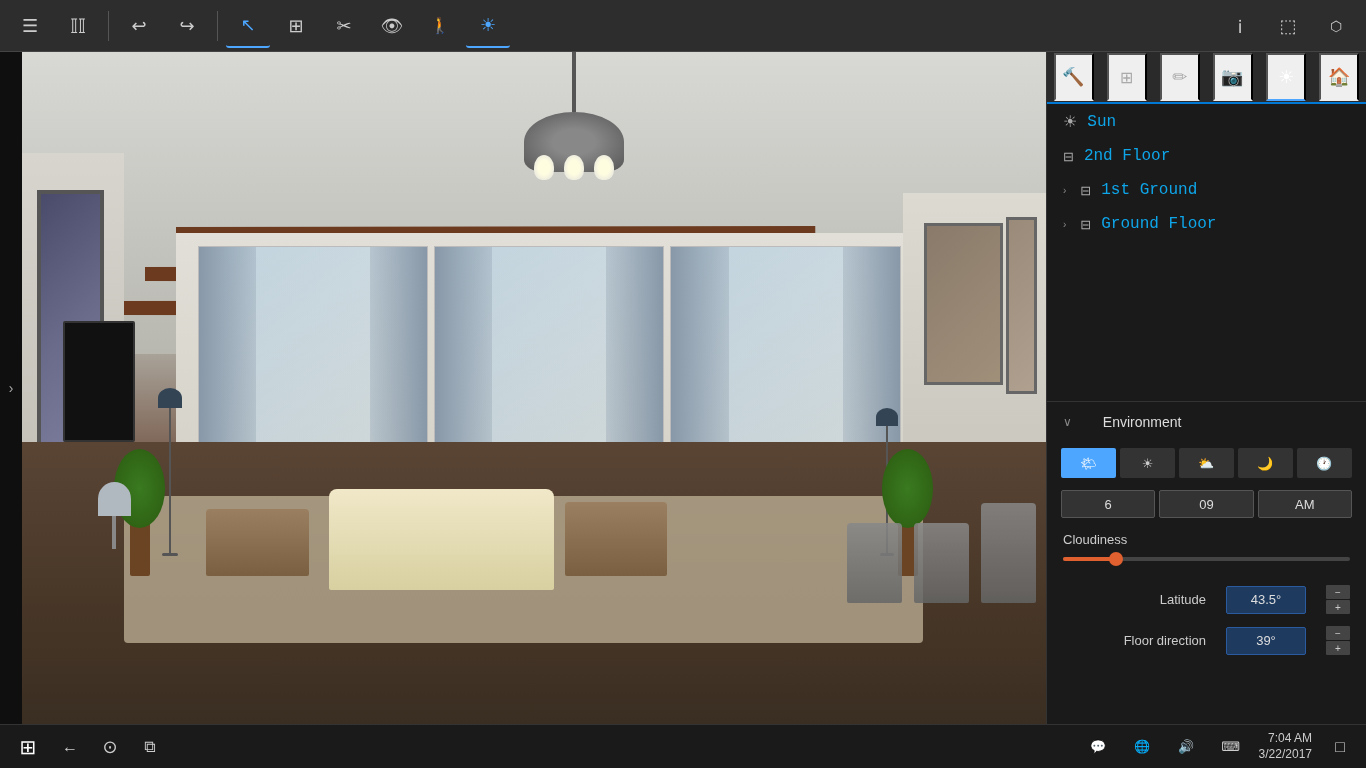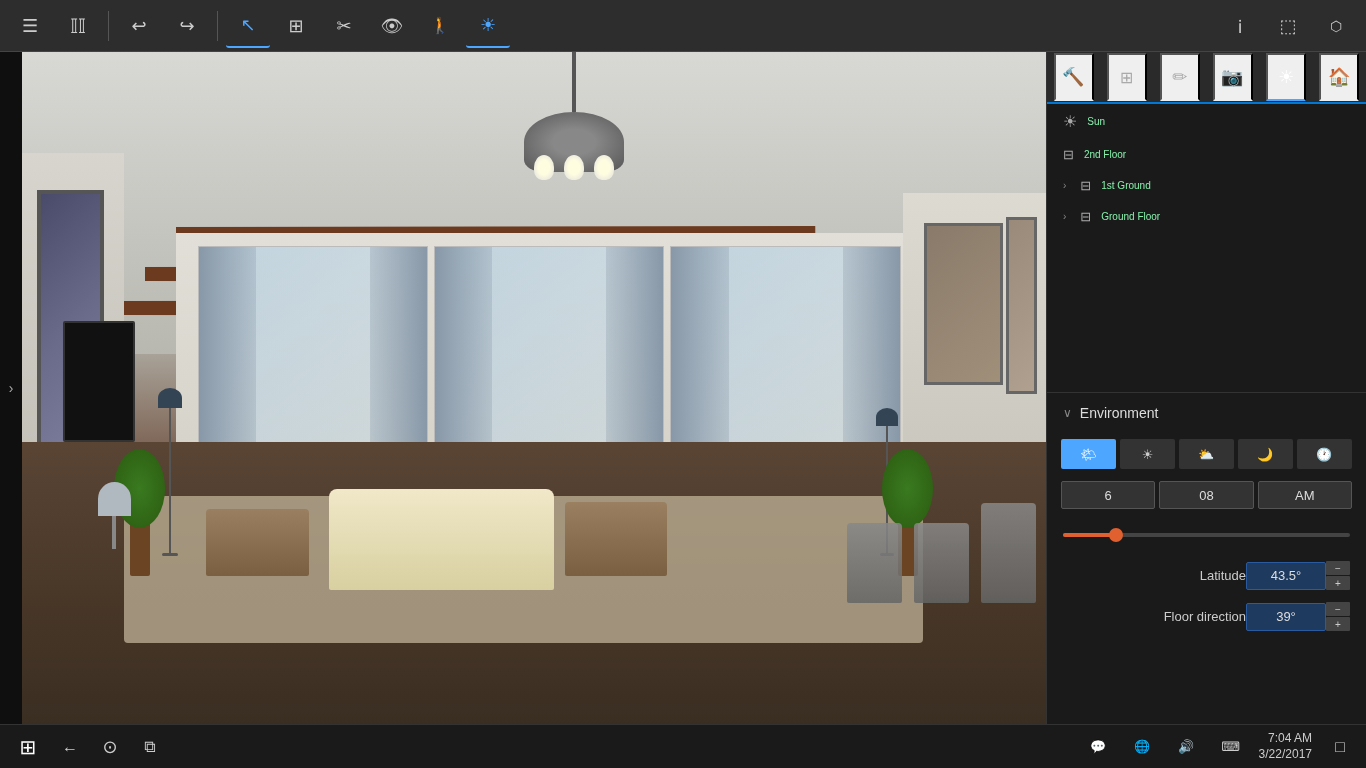--- a/index.html
+++ b/index.html
@@ -200,35 +200,35 @@
     }
 
     
     .light-item {
       display: flex; align-items: center;
       padding: 8px 16px;
       cursor: pointer;
       gap: 10px;
     }
     .light-item-icon { font-size: 16px; color: #aaa; flex-shrink: 0; }
-    .light-item-label { font-size: 10px; color: #86efac; }
+    .light-item-label { font-size: 16px; color: #0ea5e9; font-family: Liberation Mono, monospace; }
     .light-item-chevron { font-size: 10px; color: #888; margin-right: 4px; }
 
     
     .environment-section {
       padding: 0 0 10px;
     }
     .env-header {
       display: flex; align-items: center;
       padding: 12px 16px;
       cursor: pointer;
       border-top: 1px solid #333;
     }
     .env-header-chevron { color: #888; font-size: 12px; margin-right: 8px; }
-    .env-header-label { color: #ddd; font-size: 14px; font-weight: 500; }
+    .env-header-label { color: #ddd; font-size: 14px; font-weight: 500; margin-left: 23px; }
 
     .env-time-buttons {
       display: flex; align-items: center;
       padding: 6px 14px;
       gap: 4px;
     }
     .env-time-btn {
       flex: 1; height: 30px;
       background: #333; border: none;
       display: flex; align-items: center; justify-content: center;
@@ -268,21 +268,21 @@
     .slider-thumb {
       width: 14px; height: 14px;
       background: #e06030; border-radius: 50%;
       position: absolute; top: -5px; left: 16%;
       cursor: pointer;
     }
 
     .env-field {
       display: flex; align-items: center;
       padding: 6px 16px;
-      gap: 0;
+      gap: 20px;
     }
     .env-field-label { color: #ccc; font-size: 13px; flex: 1; text-align: right; }
     .env-field-input {
       width: 80px; height: 28px;
       background: #1e3a5f; border: 1px solid #2a5a9f;
       color: #ddd; font-size: 13px;
       display: flex; align-items: center; justify-content: center;
       border-radius: 2px;
     }
     .env-field-btns {
@@ -513,25 +513,26 @@
           <button class="env-time-btn">
             <span>🌙</span>
           </button>
           <button class="env-time-btn">
             <span>🕐</span>
           </button>
         </div>
 
         <div class="env-time-display">
           <div class="time-box">6</div>
-          <div class="time-box">08</div>
+          <div class="time-box">09</div>
           <div class="time-box">AM</div>
         </div>
 
         <div class="env-cloudiness">
+          <div class="env-cloudiness-label">Cloudiness</div>
           <div class="slider-track">
             <div class="slider-fill"></div>
             <div class="slider-thumb"></div>
           </div>
         </div>
 
         <div class="env-field">
           <span class="env-field-label">Latitude</span>
           <div class="env-field-input">43.5°</div>
           <div class="env-field-btns">

